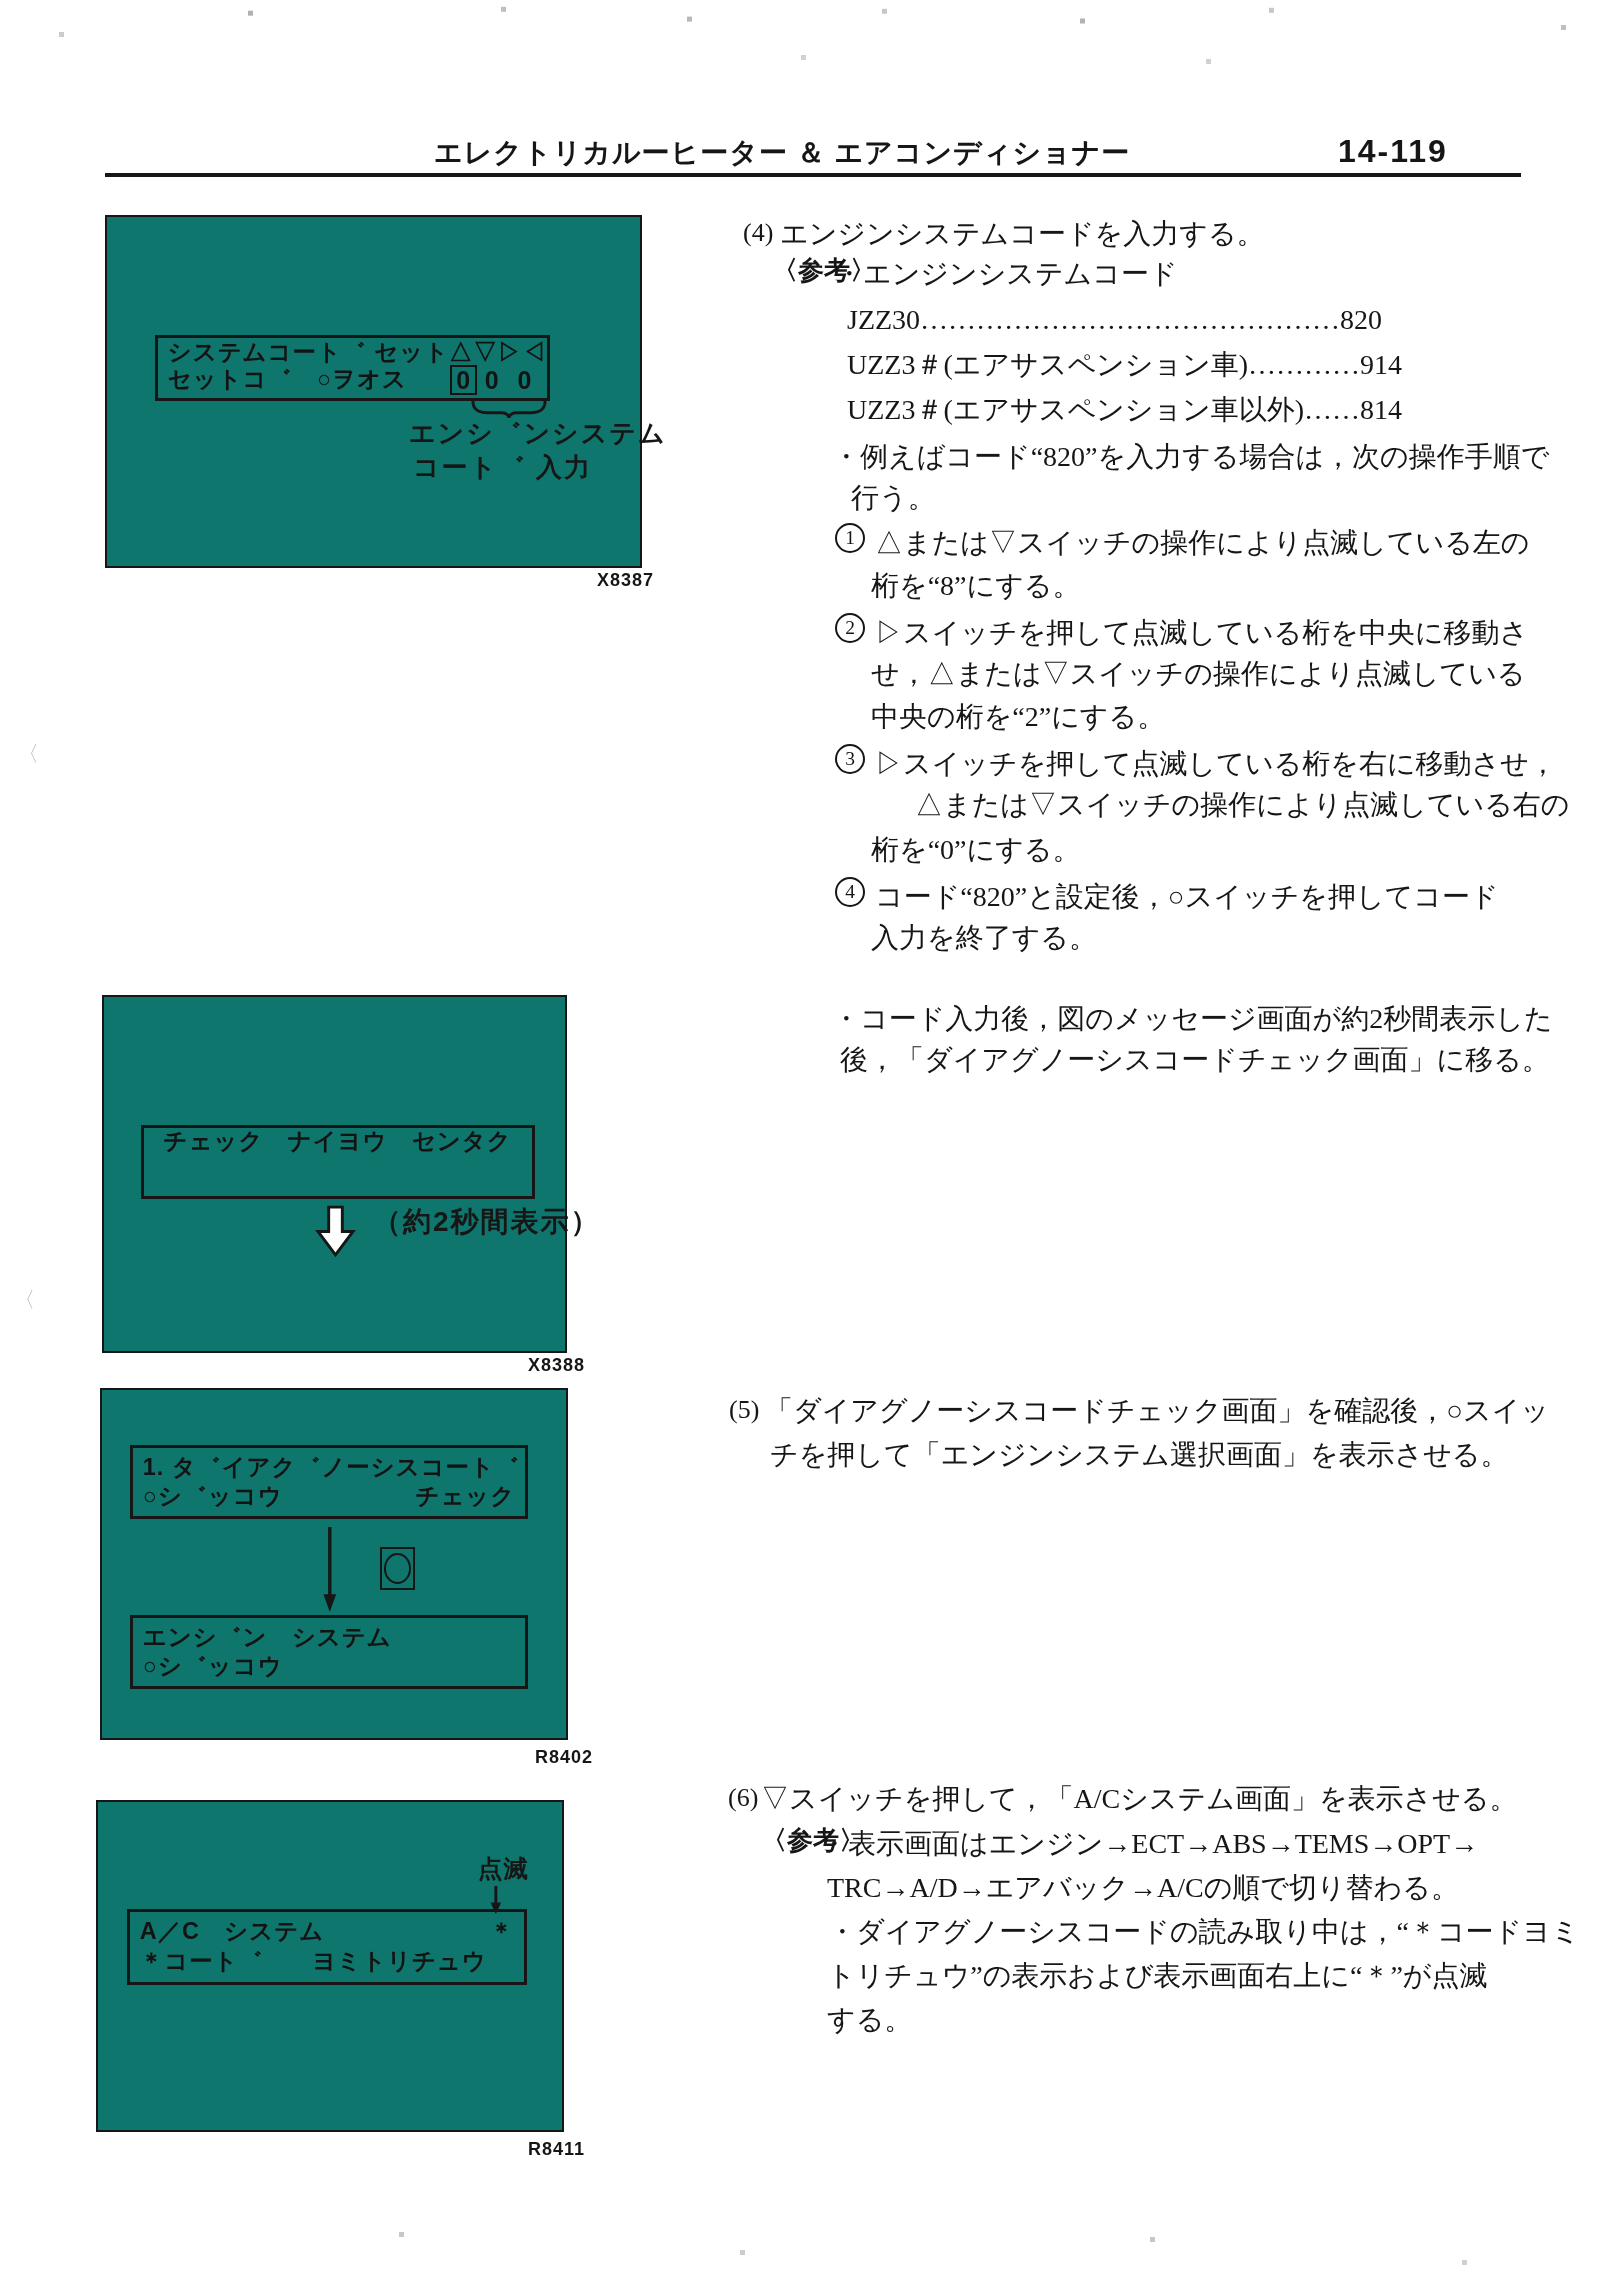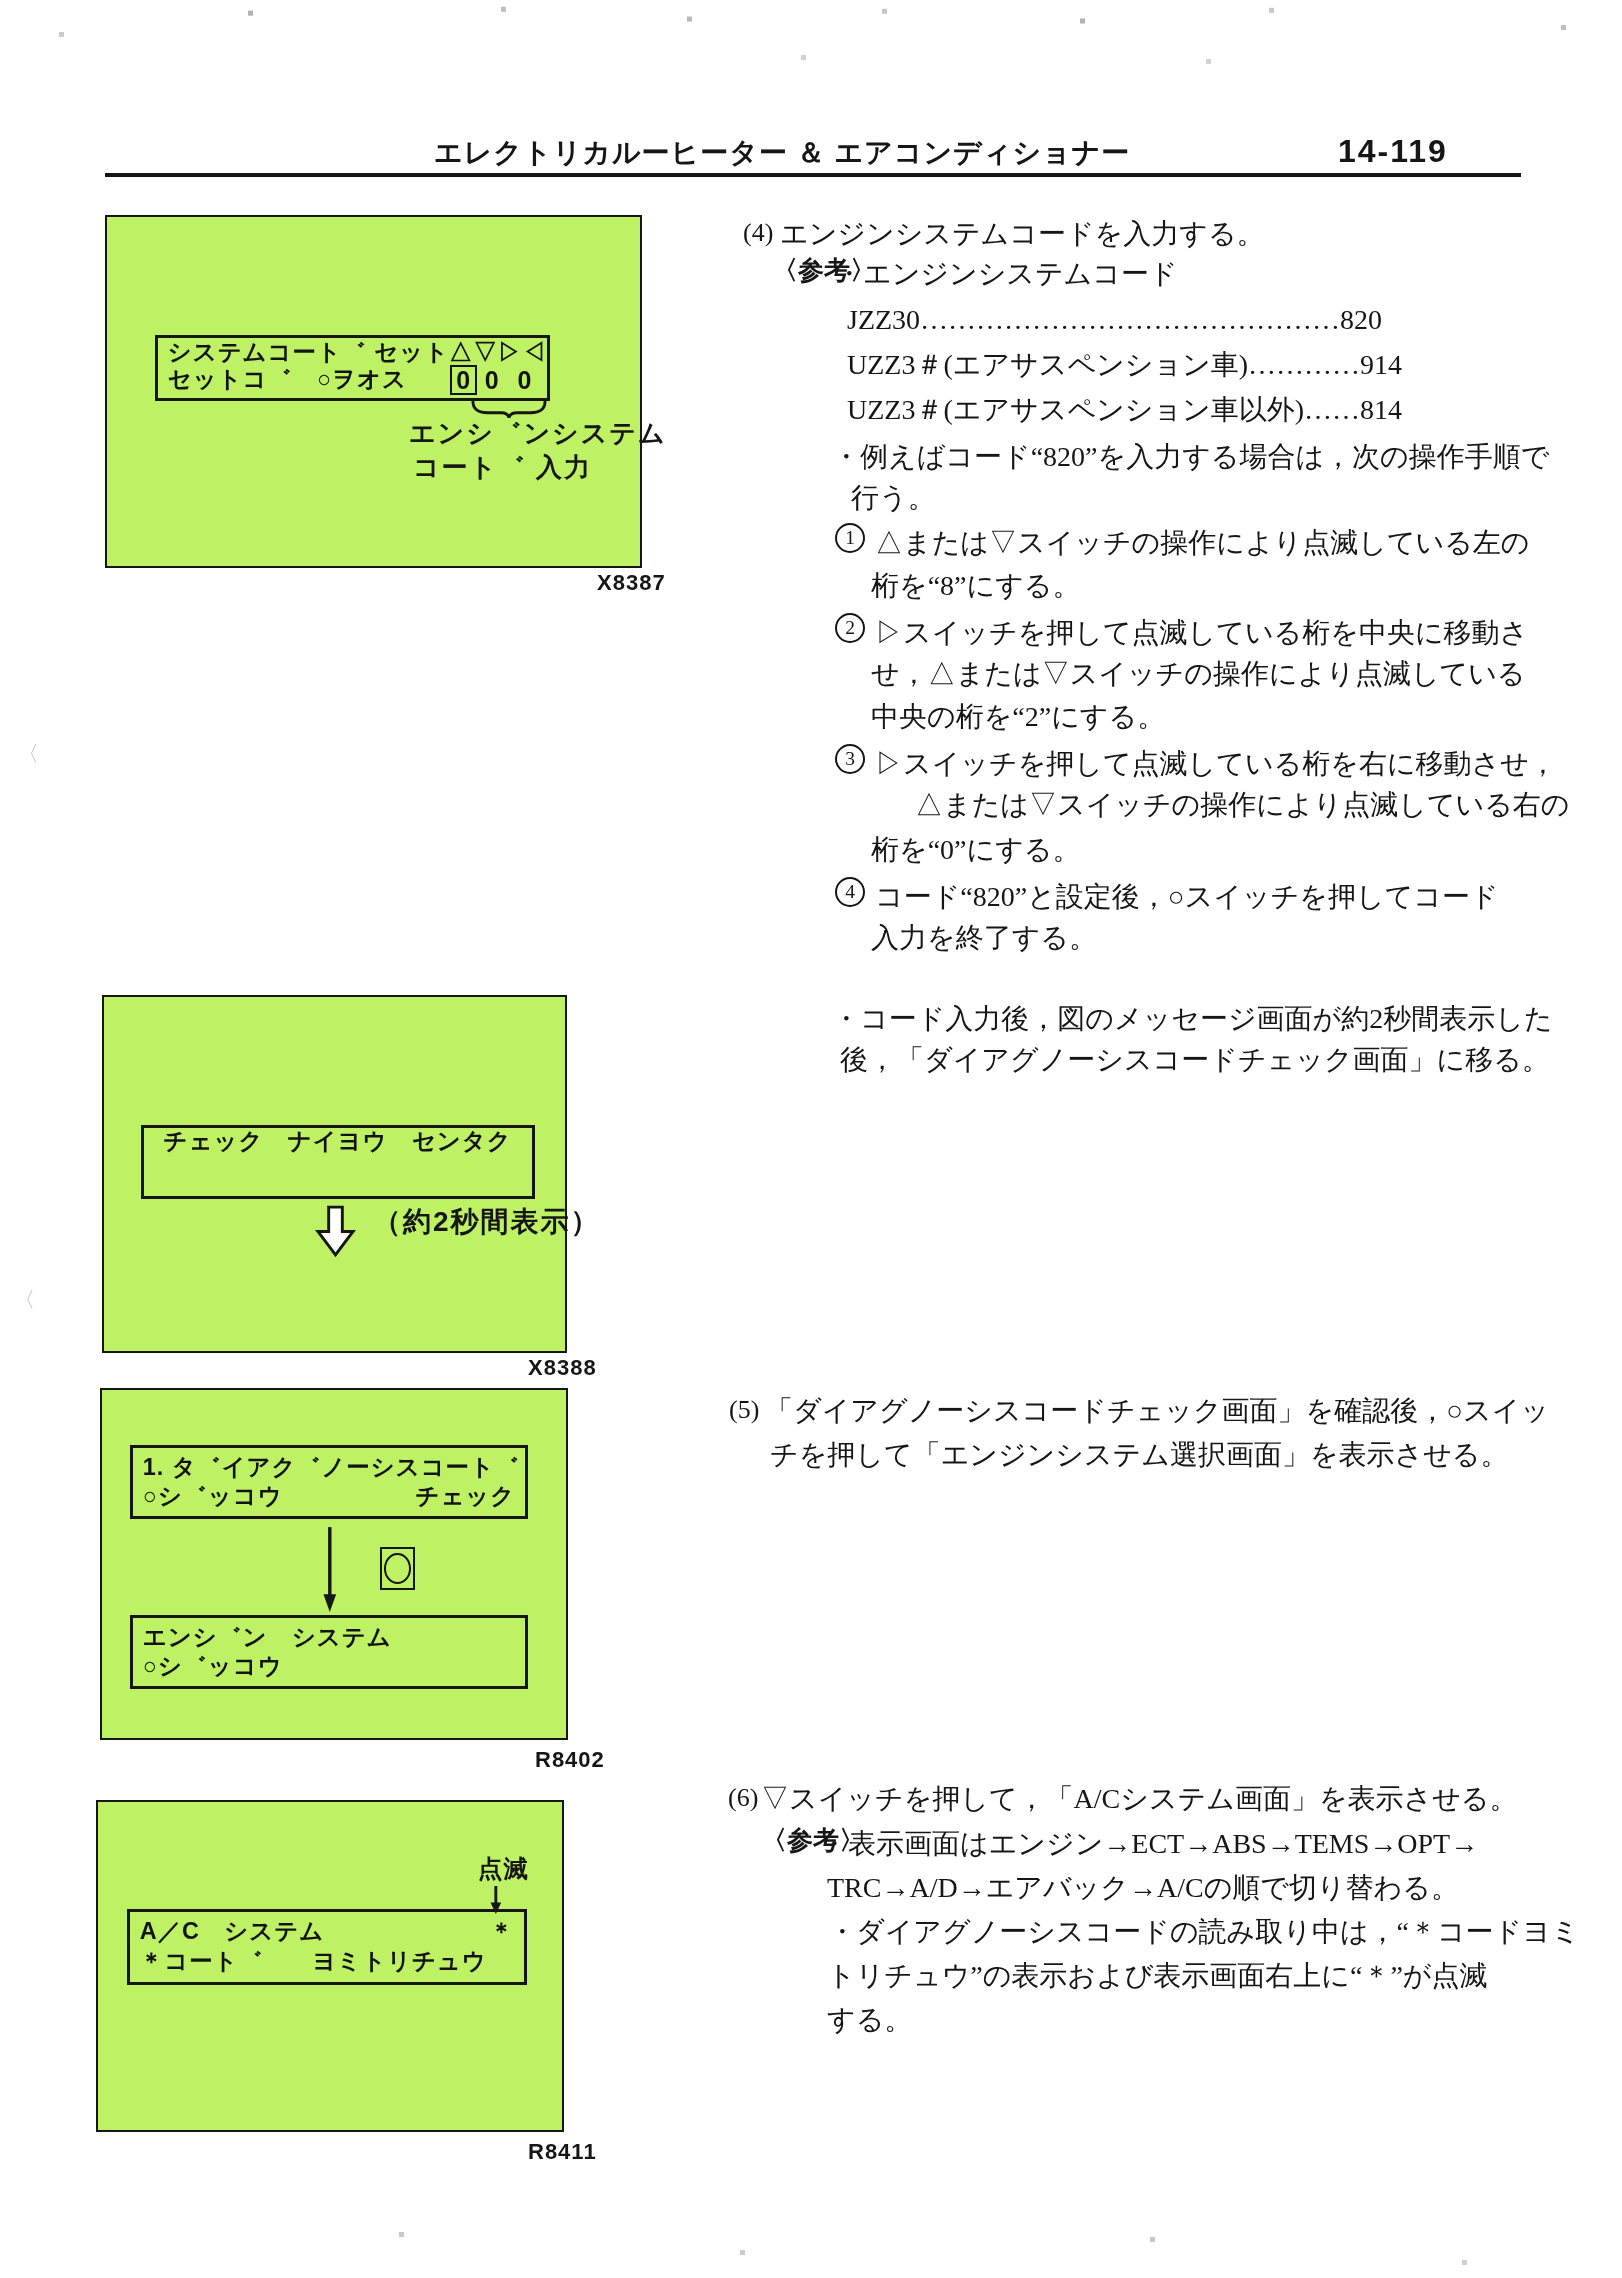--- a/index.html
+++ b/index.html
@@ -19,25 +19,25 @@
     font-size:28px;
     line-height:1.15;
     color:#161616;
     font-family:"Liberation Serif", serif;
   }
   .got{font-family:Liberation Sans, sans-serif;font-weight:bold;}
   .hdr-title{font-size:28px;letter-spacing:1px;}
   .hdr-page{font-size:32px;letter-spacing:2px;}
   .rule{position:absolute;background:#161616;}
   
-  .fig{position:absolute;border:2.9px solid #161616;background:#bef264;}
+  .fig{position:absolute;border:2.9px solid #161616;background:#0f766e;}
   .figlabel{
     position:absolute;
     font-family:"Liberation Sans", sans-serif;
-    font-weight:bold;font-size:22px;letter-spacing:1px;color:#161616;
+    font-weight:bold;font-size:18px;letter-spacing:1px;color:#161616;
   }
   
   .lcd{
     position:absolute;
     border:3.9px solid #161616;
     box-sizing:border-box;
     display:flex;flex-direction:column;justify-content:space-evenly;
     padding:2px 9.8px;
     font-family:"Liberation Sans", sans-serif;
     font-weight:bold;color:#131313;

